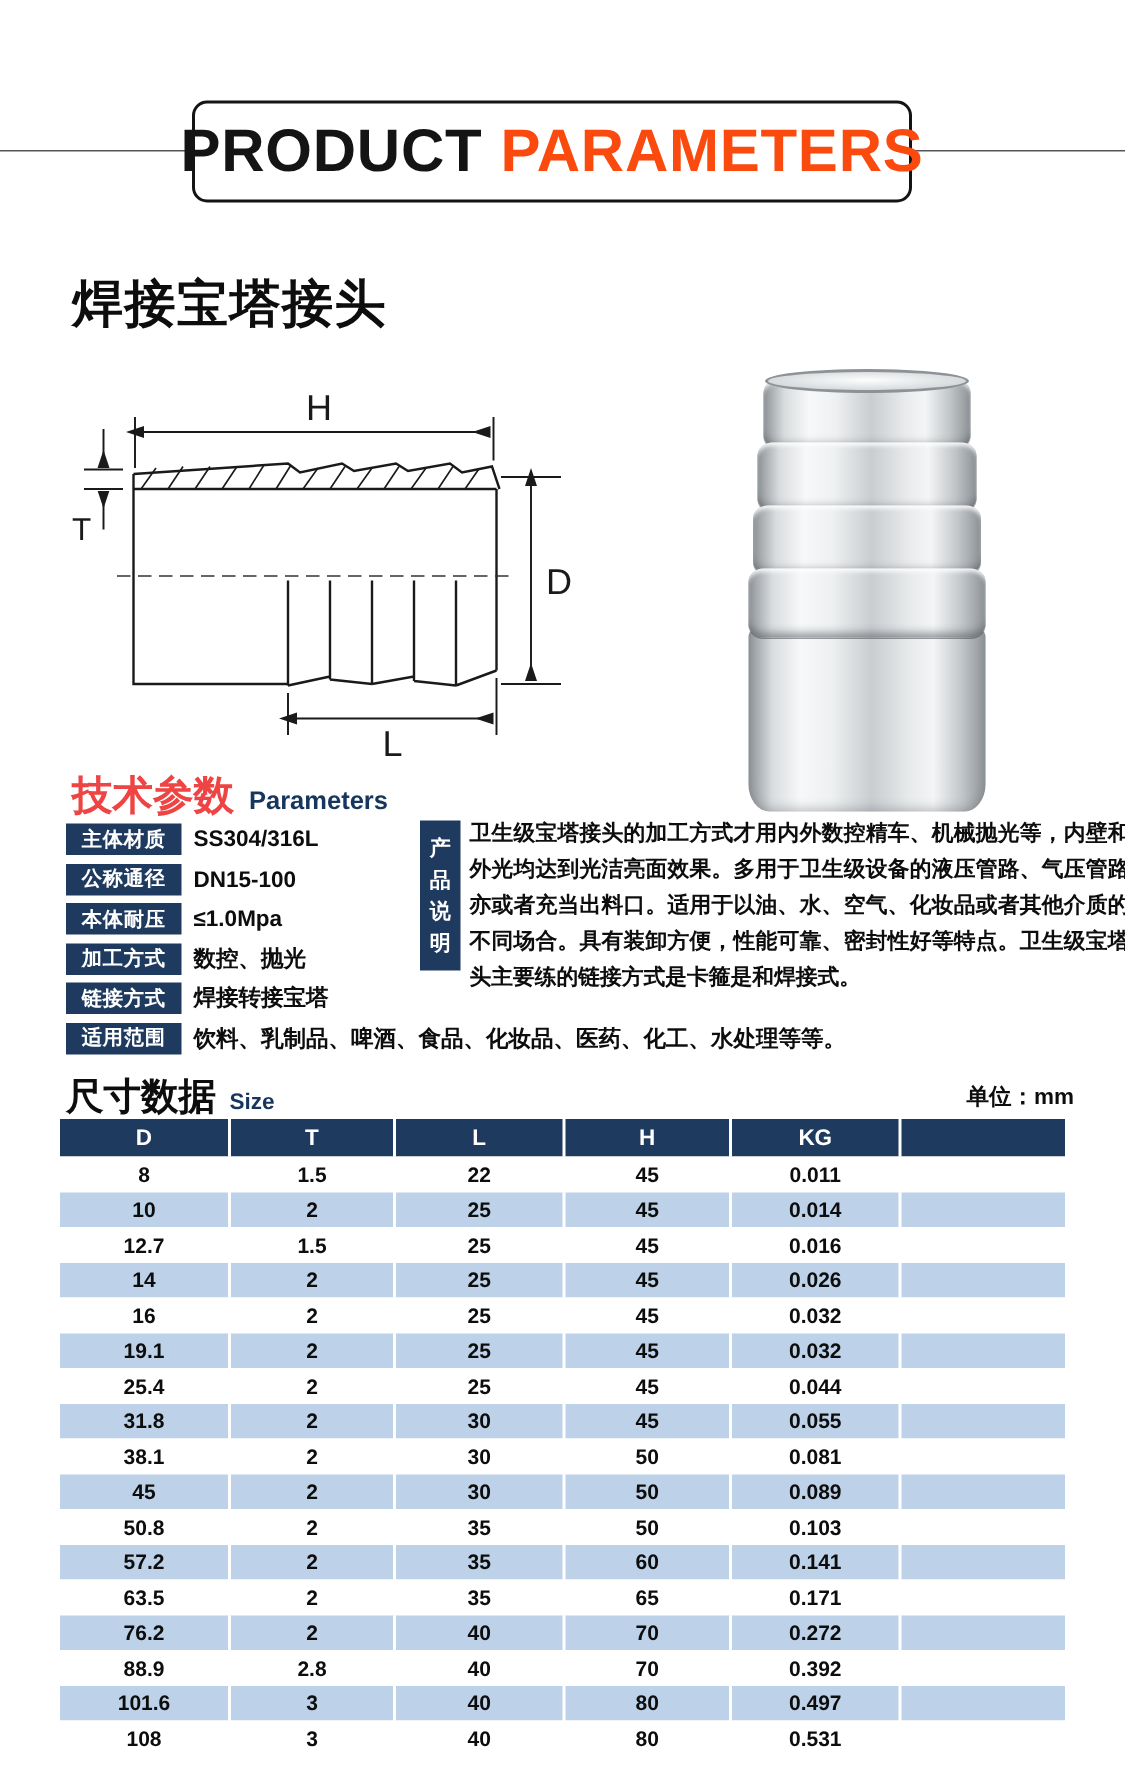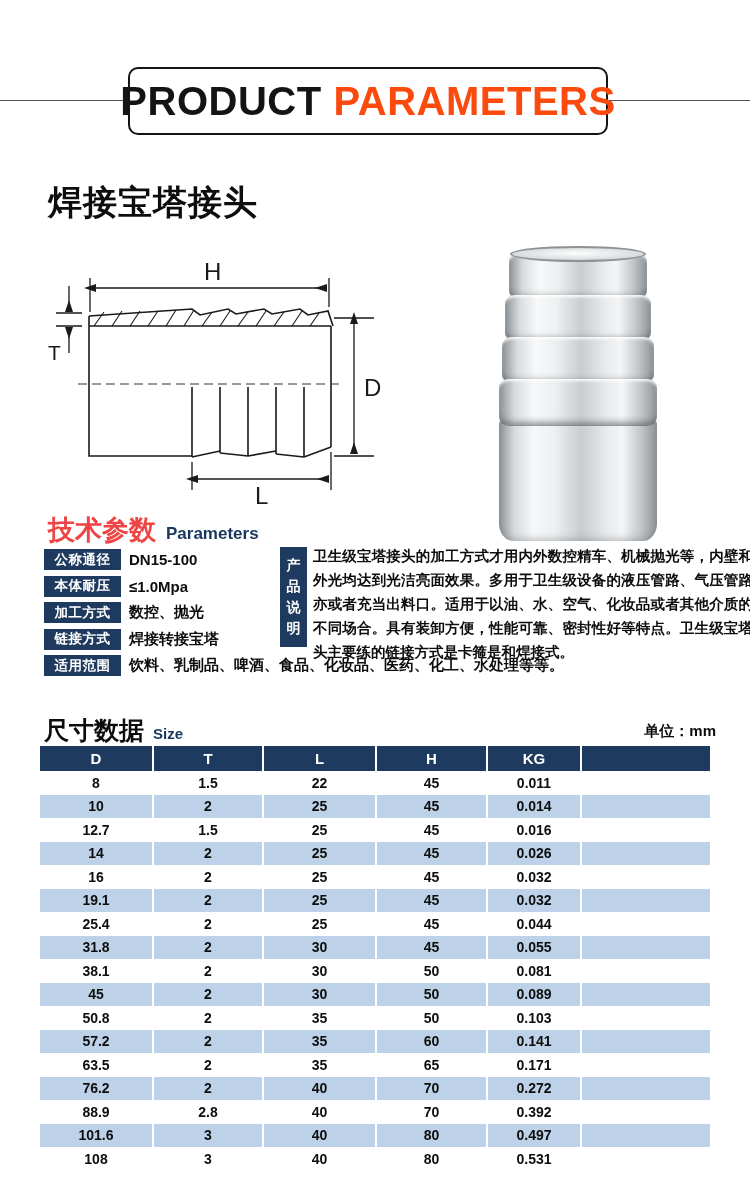--- a/index.html
+++ b/index.html
@@ -89,21 +89,21 @@
   .st-row.header { height:25px; background:#1f3a5f; }
   .st-cell {
     display:flex; align-items:center; justify-content:center;
     font-size:14px; font-weight:bold; color:#0d0d0d;
     border-right:2px solid #fff;
   }
   .st-cell:last-child { border-right:none; }
   .header .st-cell { color:#fff; font-size:15px; }
   .st-row.stripe { background:#bdd2e8; }
   .st-row.plain { background:#fff; }
-  .c0{width:114px;} .c1{width:110px;} .c2{width:113px;} .c3{width:111px;} .c4{width:94px;} .c5{width:107px;}
+  .c0{width:114px;} .c1{width:110px;} .c2{width:113px;} .c3{width:111px;} .c4{width:113px;} .c5{width:107px;}
 </style>
 </head>
 <body>
 
 <div class="page">
 
   <div class="banner-line"></div>
   <div class="banner-box">
     <span class="black">PRODUCT</span>
     <span class="orange">PARAMETERS</span>
@@ -168,20 +168,24 @@
     <div class="ridge r4 metal"></div>
     <div class="barrel metal"></div>
   </div>
 
   <div class="tech-head">
     <span class="cn">技术参数</span>
     <span class="en">Parameters</span>
   </div>
 
   <div class="spec-table">
+    <div class="spec-row">
+      <div class="spec-label">主体材质</div>
+      <div class="spec-value">SS304/316L</div>
+    </div>
 
     <div class="spec-row">
       <div class="spec-label">公称通径</div>
       <div class="spec-value">DN15-100</div>
     </div>
 
     <div class="spec-row">
       <div class="spec-label">本体耐压</div>
       <div class="spec-value">≤1.0Mpa</div>
     </div>

